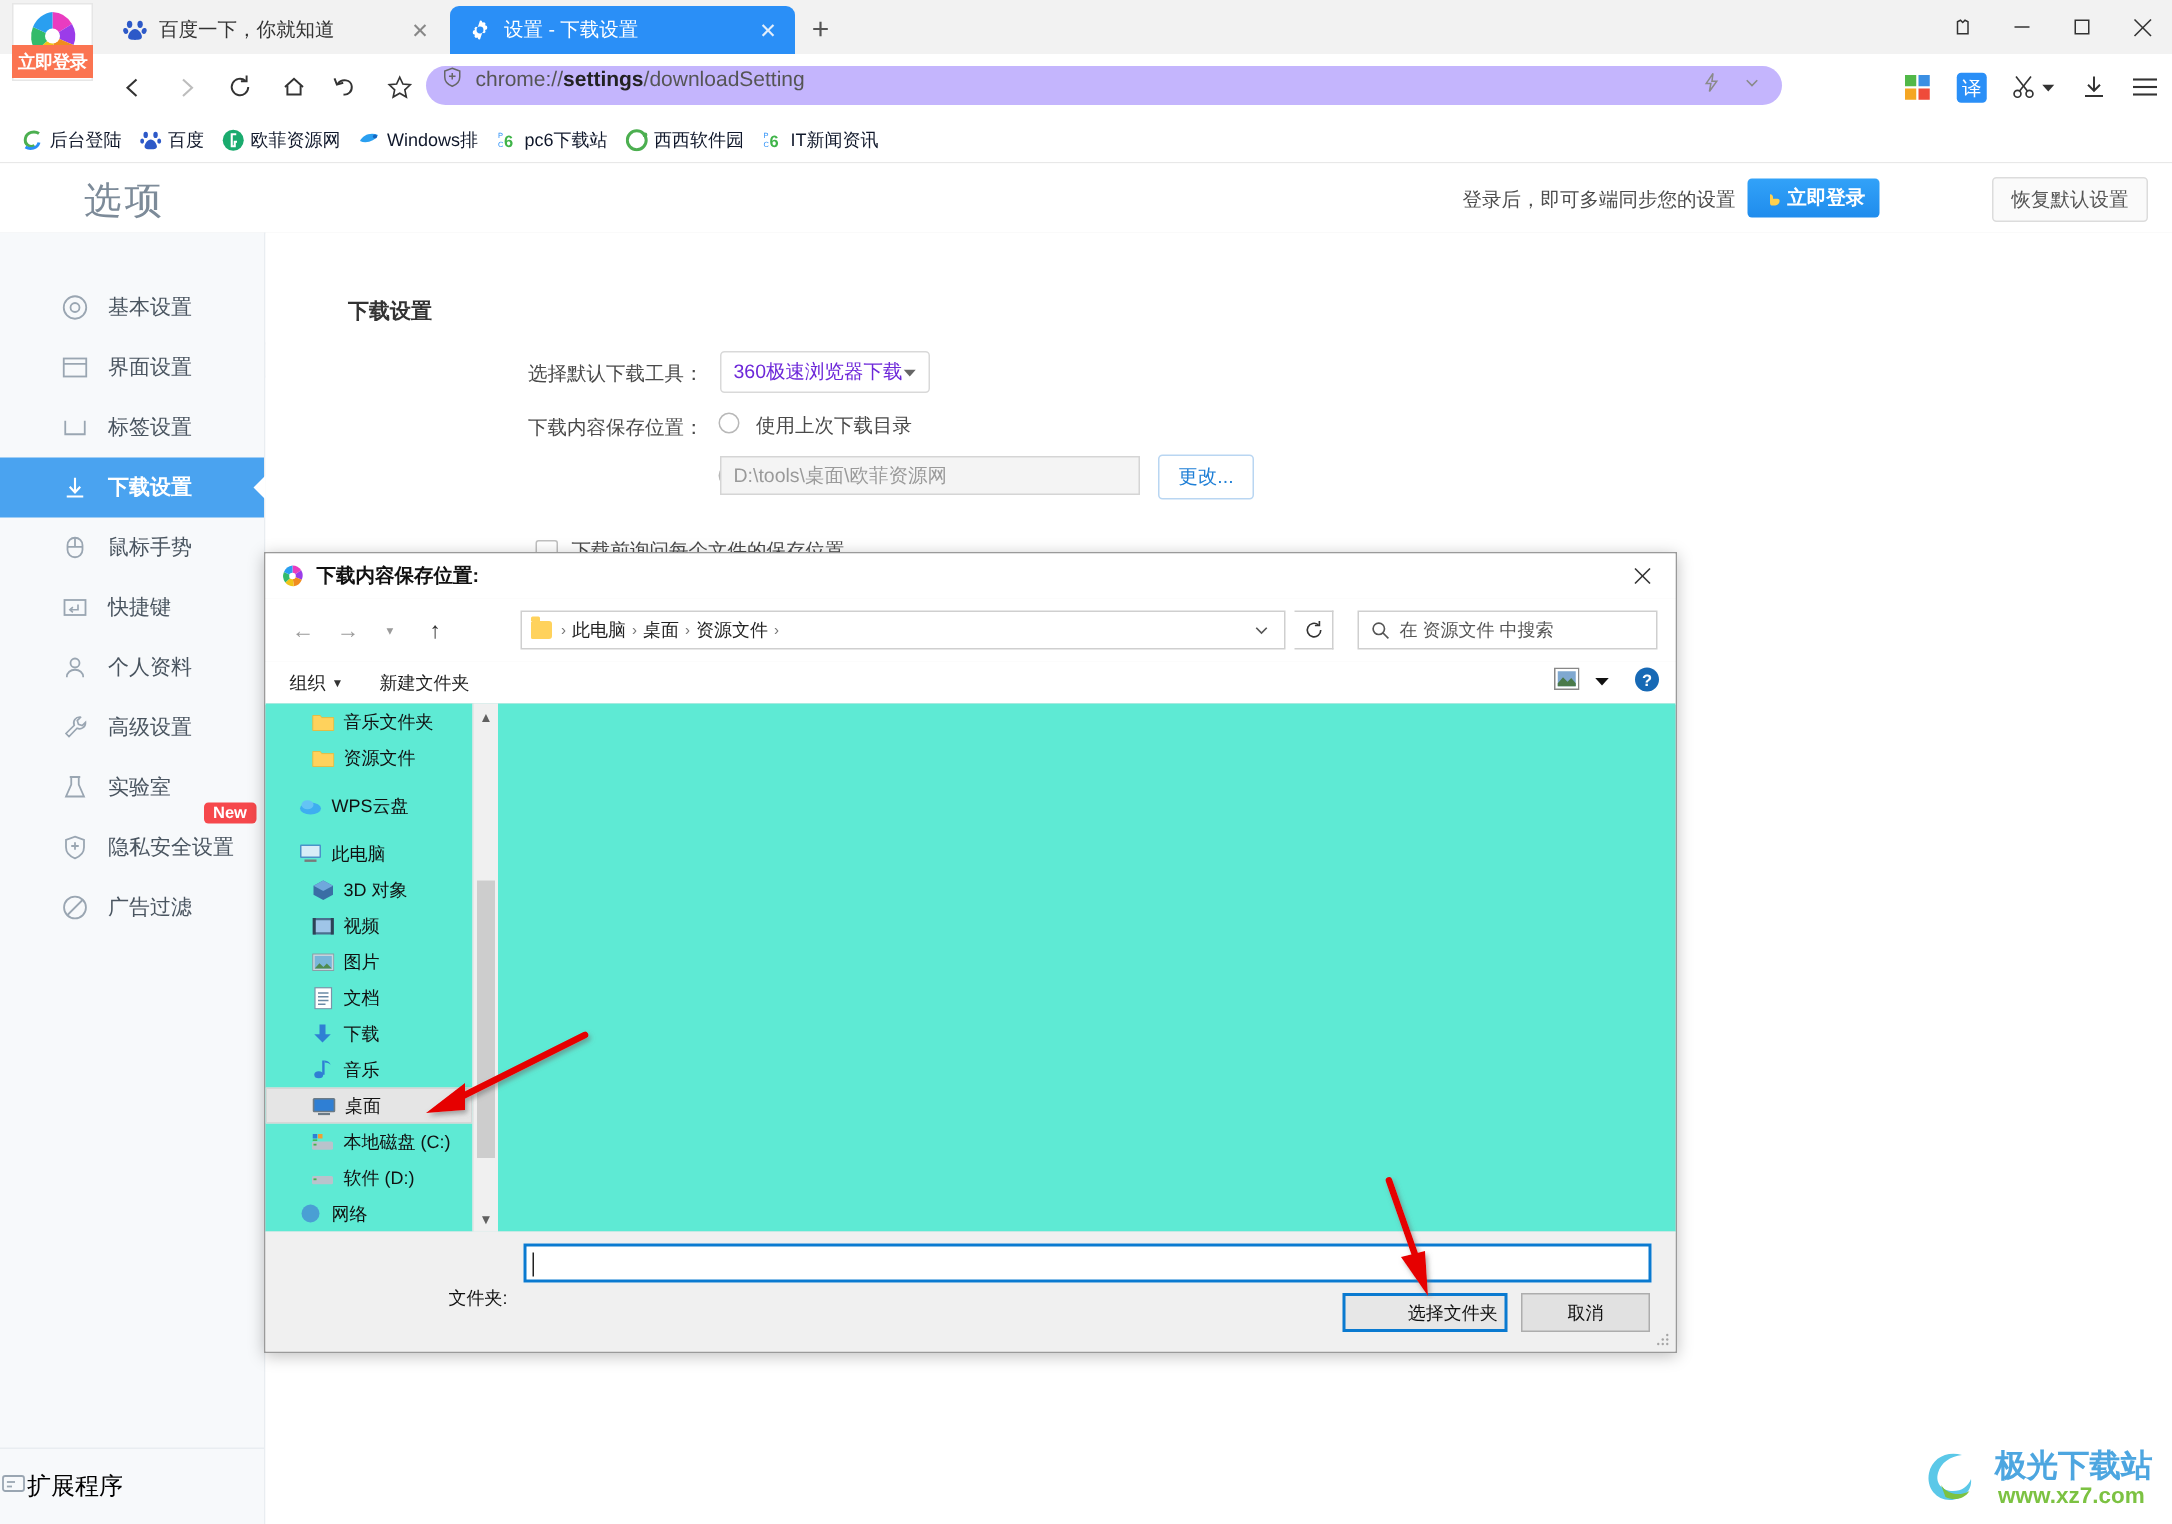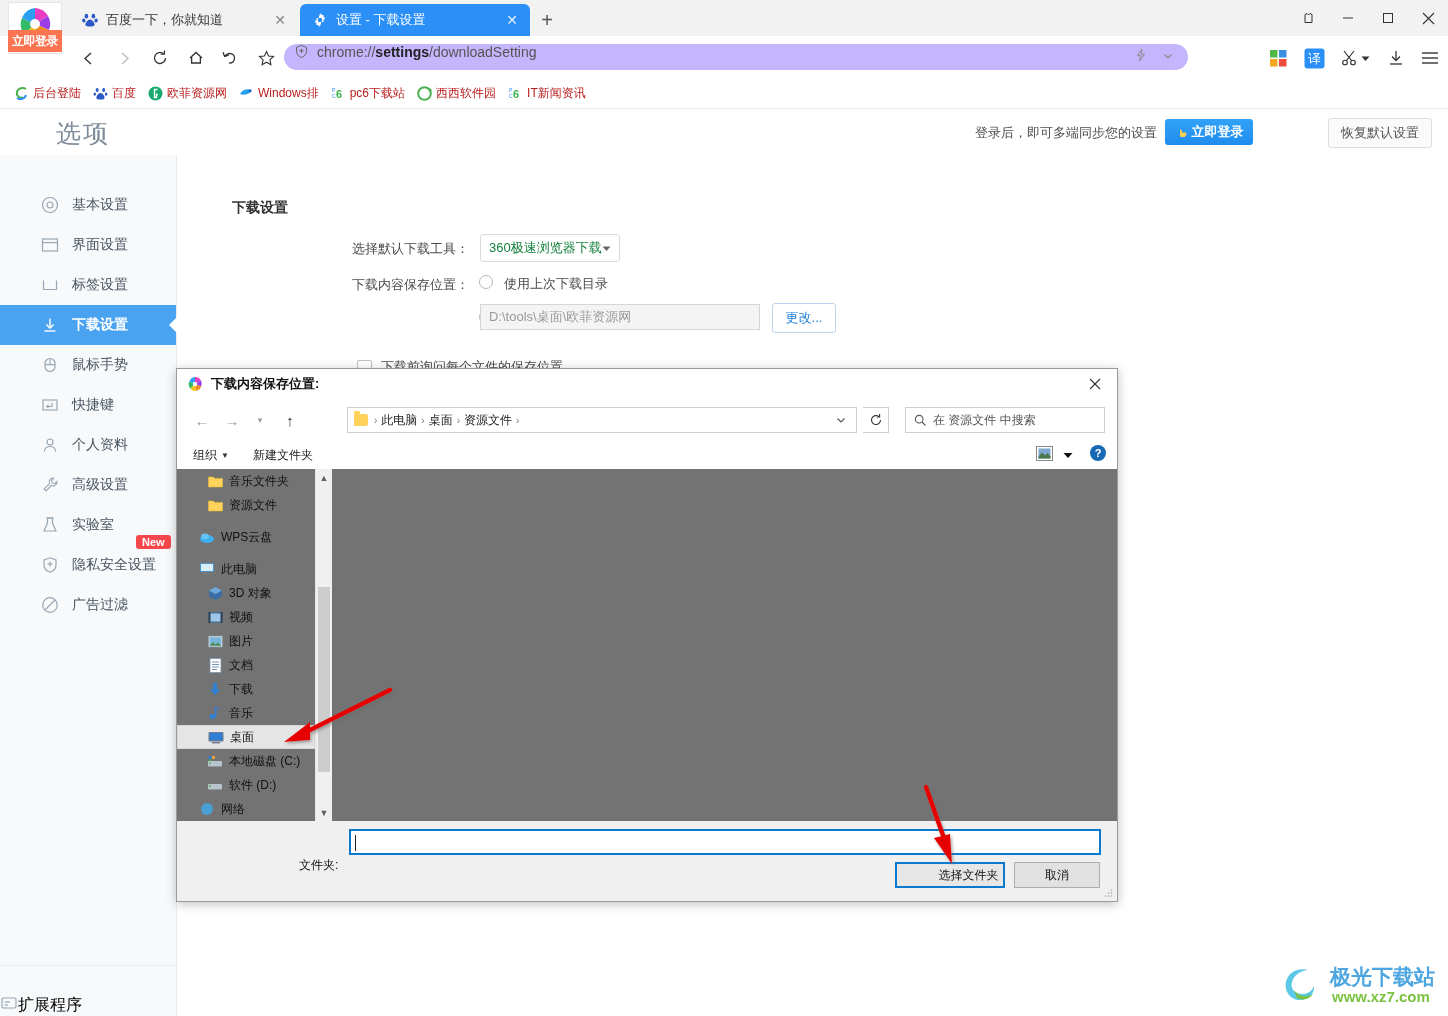--- a/index.html
+++ b/index.html
@@ -33,21 +33,21 @@
   .nav-ico{position:absolute;top:44px;width:28px;height:28px;display:flex;align-items:center;justify-content:center;cursor:pointer;}
   .omnibox{position:absolute;left:284px;top:44px;width:904px;height:26px;background:#c4b5fd;border-radius:13px;display:flex;align-items:flex-start;}
   .omni-shield{margin-left:10px;width:15px;height:15px;}
   .omni-url{margin-left:8px;font-size:14px;color:#555;}
   .omni-url b{color:#222;font-weight:bold;}
   .omni-right{position:absolute;right:0;top:0;height:26px;display:flex;align-items:center;padding-right:6px;}
 
   .bmbar{position:absolute;left:0;top:78px;width:1448px;height:30px;background:#fff;border-bottom:1px solid #e8e8e8;display:flex;align-items:center;}
   .bm{display:flex;align-items:center;margin-left:12px;cursor:pointer;max-width:105px;overflow:hidden;}
   .bm-ico{width:15px;height:15px;margin-right:4px;flex:0 0 auto;}
-  .bm-label{font-size:12px;color:#b91c1c;white-space:nowrap;}
+  .bm-label{font-size:12px;color:#0f172a;white-space:nowrap;}
 
   
   .settings{position:absolute;left:0;top:109px;width:1448px;height:907px;background:#fff;}
   .set-header{position:absolute;left:0;top:0;width:1448px;height:46px;background:#fff;border-bottom:1px solid #ececec;}
   .set-title{position:absolute;left:56px;top:8px;font-size:25px;color:#7d8b99;font-weight:normal;letter-spacing:2px;}
   .set-search{position:absolute;left:176px;top:119px;width:200px;height:24px;border:1px solid #dcdcdc;background:#fff;border-radius:2px;display:flex;align-items:center;box-sizing:border-box;}
   .set-search .mag{margin-left:7px;}
   .set-search input{border:0;outline:0;font-size:12px;color:#9aa3ad;margin-left:6px;width:150px;background:transparent;font-family:inherit;}
   .sync-text{position:absolute;right:291px;top:15px;font-size:13px;color:#4d4d4d;}
   .login-btn{position:absolute;right:195px;top:10px;width:88px;height:26px;background:linear-gradient(#32a2f8,#1f8ced);border-radius:3px;display:flex;align-items:center;justify-content:center;color:#fff;font-size:13px;font-weight:bold;cursor:pointer;}
@@ -55,27 +55,27 @@
 
   .side{position:absolute;left:0;top:46px;width:176px;height:861px;background:#f7f9fb;border-right:1px solid #e9edf1;}
   .side-item{position:relative;height:40px;display:flex;align-items:center;cursor:pointer;}
   .side-item .si-ico{width:20px;height:20px;margin-left:40px;display:flex;align-items:center;justify-content:center;color:#9aa6b2;}
   .side-item .si-lab{font-size:14px;color:#4a5560;margin-left:12px;}
   .side-item.active{background:#4aa3f0;}
   .side-item.active .si-lab{color:#fff;font-weight:bold;}
   .side-item.active .si-ico{color:#fff;}
   .side-item.active:after{content:"";position:absolute;right:-1px;top:12px;border-top:8px solid transparent;border-bottom:8px solid transparent;border-right:8px solid #fff;}
   .new-badge{position:absolute;left:136px;top:-10px;background:#f6484c;color:#fff;font-size:11px;font-weight:bold;padding:1px 6px;border-radius:3px;}
-  .side-bottom{position:absolute;left:0;bottom:0;width:176px;height:50px;border-top:1px solid #e9edf1;display:flex;align-items:flex-end;cursor:pointer;}
+  .side-bottom{position:absolute;left:0;bottom:0;width:176px;height:50px;border-top:1px solid #e9edf1;display:flex;align-items:center;cursor:pointer;}
 
   .content{position:absolute;left:177px;top:46px;width:1271px;height:861px;background:#fff;}
   .sect-title{position:absolute;left:55px;top:44px;font-size:14px;color:#333;font-weight:bold;}
   .row-label{position:absolute;font-size:13px;color:#4a4a4a;}
   .dl-select{position:absolute;left:303px;top:79px;width:140px;height:28px;border:1px solid #d9d9d9;background:#fff;border-radius:3px;display:flex;align-items:center;justify-content:space-between;padding:0 8px;box-sizing:border-box;cursor:pointer;}
-  .dl-select span{font-size:13px;color:#15803d;}
+  .dl-select span{font-size:13px;color:#6d28d9;}
   .radio{width:14px;height:14px;border-radius:50%;border:1px solid #b8b8b8;background:#fff;box-sizing:border-box;position:absolute;}
   .radio.on:after{content:"";position:absolute;left:3px;top:3px;width:6px;height:6px;border-radius:50%;background:#2a8ff7;}
   .path-input{position:absolute;left:303px;top:149px;width:280px;height:26px;border:1px solid #d5d5d5;background:#f4f4f4;box-sizing:border-box;display:flex;align-items:center;padding-left:8px;font-size:13px;color:#9a9a9a;}
   .change-btn{position:absolute;left:595px;top:148px;width:62px;height:28px;border:1px solid #b9d6f2;background:#fff;border-radius:3px;display:flex;align-items:center;justify-content:center;font-size:13px;color:#1f7fd6;cursor:pointer;}
   .cbrow{position:absolute;left:180px;display:flex;align-items:center;}
   .cbox{width:15px;height:15px;border:1px solid #c0c0c0;background:#fff;box-sizing:border-box;border-radius:2px;position:relative;flex:0 0 auto;}
   .cbox.checked:after{content:"";position:absolute;left:4px;top:0px;width:5px;height:9px;border:solid #2a8ff7;border-width:0 2px 2px 0;transform:rotate(42deg);}
   .cbrow .cl{font-size:13px;color:#4a4a4a;margin-left:9px;}
 
   
@@ -93,21 +93,21 @@
   .csep{font-size:10px;color:#777;}
   .crumb-right{position:absolute;right:0;top:0;height:24px;display:flex;align-items:center;}
   .refresh{position:absolute;left:686px;top:38px;width:26px;height:26px;border:1px solid #cfcfcf;border-left:0;background:#fff;box-sizing:border-box;display:flex;align-items:center;justify-content:center;font-size:13px;color:#444;cursor:pointer;}
   .dsearch{position:absolute;left:728px;top:38px;width:200px;height:26px;border:1px solid #cfcfcf;background:#fff;box-sizing:border-box;display:flex;align-items:center;}
   .dsearch .t{font-size:12px;color:#555;margin-left:6px;}
   .dlg-tools{position:absolute;left:0;top:72px;width:940px;height:28px;background:#fff;border-bottom:1px solid #dcdcdc;display:flex;align-items:center;}
   .tool{font-size:12px;color:#222;margin-left:16px;cursor:pointer;display:flex;align-items:center;}
   .tool .car{font-size:8px;margin-left:4px;color:#333;}
   .tools-right{position:absolute;right:10px;top:0;height:28px;display:flex;align-items:center;}
 
-  .dlg-body{position:absolute;left:0;top:100px;width:940px;height:352px;background:#737373;border-bottom:1px solid #dcdcdc;}
+  .dlg-body{position:absolute;left:0;top:100px;width:940px;height:352px;background:#5eead4;border-bottom:1px solid #dcdcdc;}
   .tree{position:absolute;left:0;top:0;width:138px;height:352px;overflow:hidden;}
   .tnode{height:24px;display:flex;align-items:center;padding-left:22px;cursor:pointer;}
   .tnode.sub{padding-left:30px;}
   .tnode.sel{background:#e5e5e5;border:1px solid #d6d6d6;box-sizing:border-box;}
   .tico{width:16px;height:16px;margin-right:6px;flex:0 0 auto;display:flex;align-items:center;justify-content:center;}
   .tlab{font-size:12px;color:#111;white-space:nowrap;}
   .tscroll{position:absolute;left:138px;top:0;width:16px;height:352px;background:#f0f0f0;border-left:1px solid #e6e6e6;}
   .tscroll .arr{height:17px;display:flex;align-items:center;justify-content:center;font-size:9px;color:#606060;background:#f0f0f0;cursor:pointer;}
   .tthumb{position:absolute;left:2px;width:12px;background:#cdcdcd;border-radius:0;cursor:pointer;}
   .filepane{position:absolute;left:155px;top:0;right:0;height:352px;background:#fff;border-left:1px solid #e6e6e6;}

